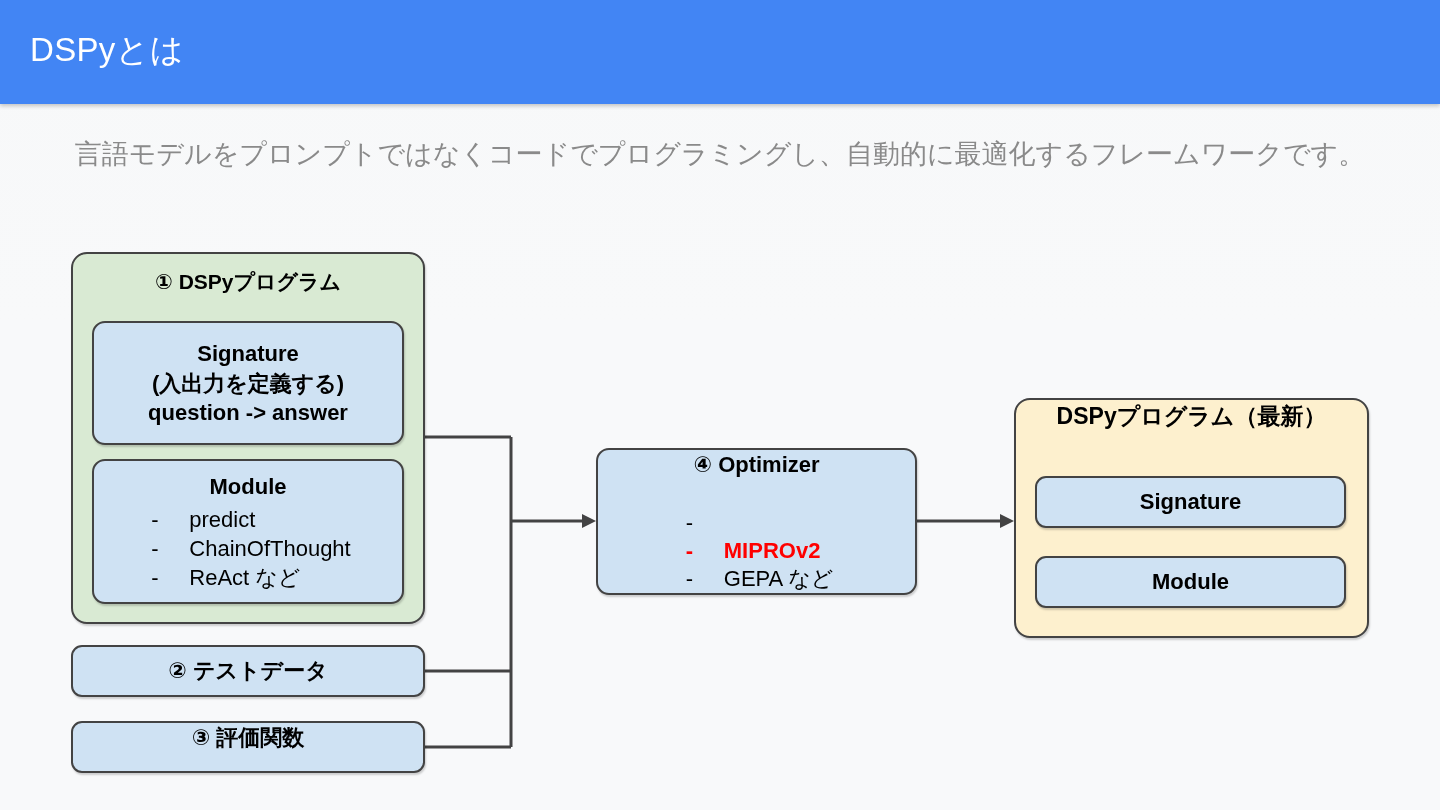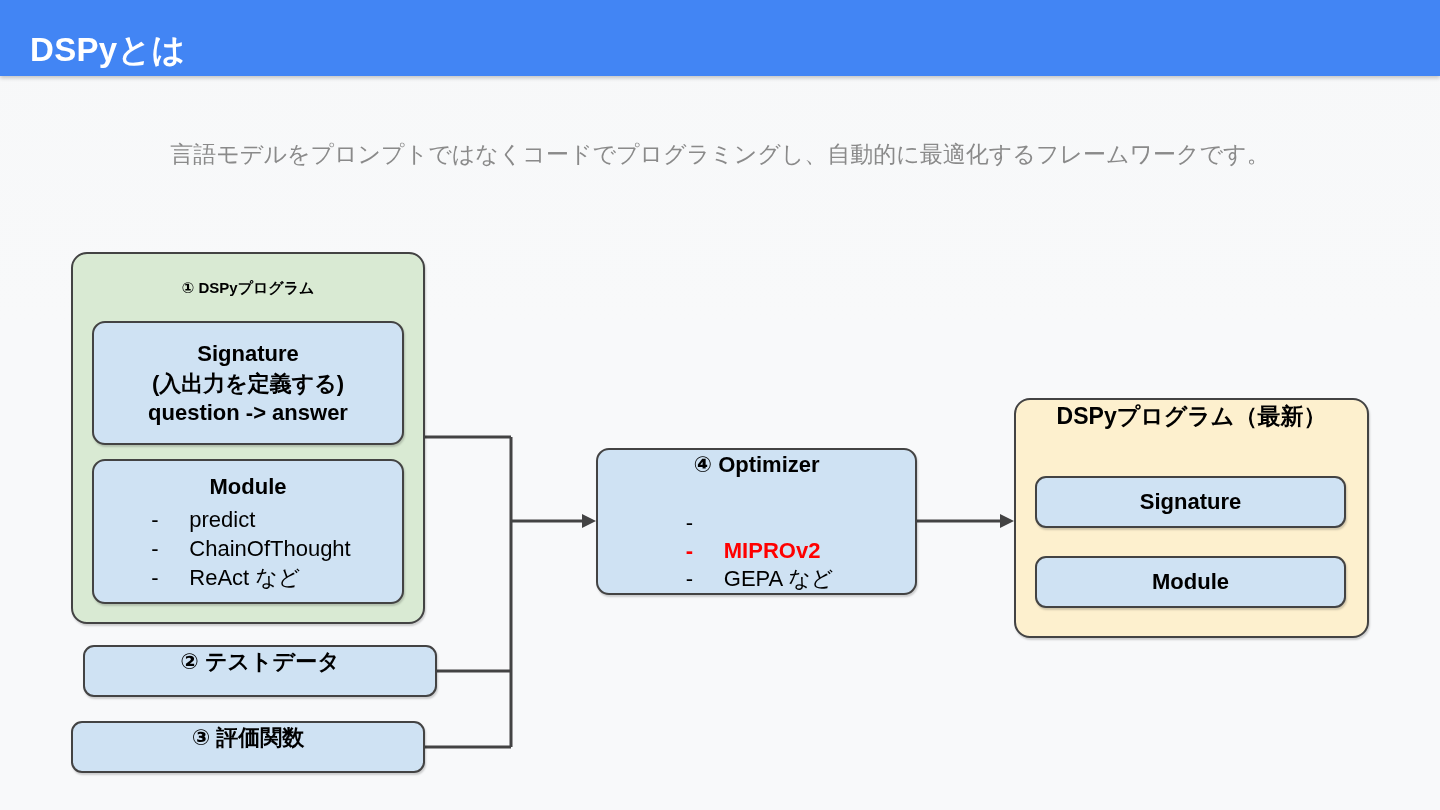--- a/index.html
+++ b/index.html
@@ -12,37 +12,36 @@
   #slide {
     position: relative;
     width: 1440px; height: 810px;
     background: linear-gradient(180deg, #f7f8f9 0%, #f8f9fa 40%, #f8f9fa 100%);
     overflow: hidden;
   }
 
   
   #header {
     position: absolute; left: 0; top: 0;
-    width: 1440px; height: 76px;
+    width: 1440px; height: 104px;
     background: #4285f4;
     box-shadow: 0 2px 4px rgba(0,0,0,0.22);
-    font-weight: bold;
   }
   #header-title {
     position: absolute; left: 30px; top: 28px;
     font-size: 33px; line-height: 44px;
     color: #ffffff; letter-spacing: 0.3px;
     white-space: nowrap;
   }
 
   
   #subtitle {
     position: absolute; left: 0; top: 134px;
     width: 1440px; text-align: center;
-    font-size: 23px; line-height: 40px;
+    font-size: 27px; line-height: 40px;
     color: #8a8a8a; font-weight: 500;
     white-space: nowrap;
   }
 
   
   .box {
     position: absolute;
     border: 2px solid #434343;
     border-radius: 14px;
     display: flex;
@@ -66,22 +65,22 @@
     white-space: nowrap;
     font-weight: bold;
   }
 
   
   #dspy-program {
     left: 71px; top: 252px; width: 354px; height: 372px;
     border-radius: 16px;
   }
   #dspy-program-title {
-    margin-top: 18px;
-    font-size: 15px; line-height: 32px;
+    margin-top: 12px;
+    font-size: 21px; line-height: 32px;
   }
 
   #signature-box {
     left: 92px; top: 321px; width: 312px; height: 124px;
     justify-content: center;
     border-radius: 13px;
   }
   #signature-box .box-title { font-size: 22px; line-height: 30px; }
   #signature-box .box-line  { font-size: 22px; line-height: 29px; }
 
@@ -100,21 +99,21 @@
   .bullet-dash { width: 44px; text-align: left; padding-left: 6px; }
   .bullet-text { text-align: left; }
   .bullet-row.highlight .bullet-dash,
   .bullet-row.highlight .bullet-text {
     color: #ff0000; font-weight: bold;
   }
 
   
   #test-data-box {
     left: 71px; top: 645px; width: 354px; height: 52px;
-    justify-content: flex-start; border-radius: 11px; margin-left: 12px;
+    justify-content: center; border-radius: 11px;
   }
   #metric-box {
     left: 71px; top: 721px; width: 354px; height: 52px;
     border-radius: 11px;
   }
   #test-data-box .box-title, #metric-box .box-title {
     font-size: 22px; line-height: 30px;
   }
 
   

